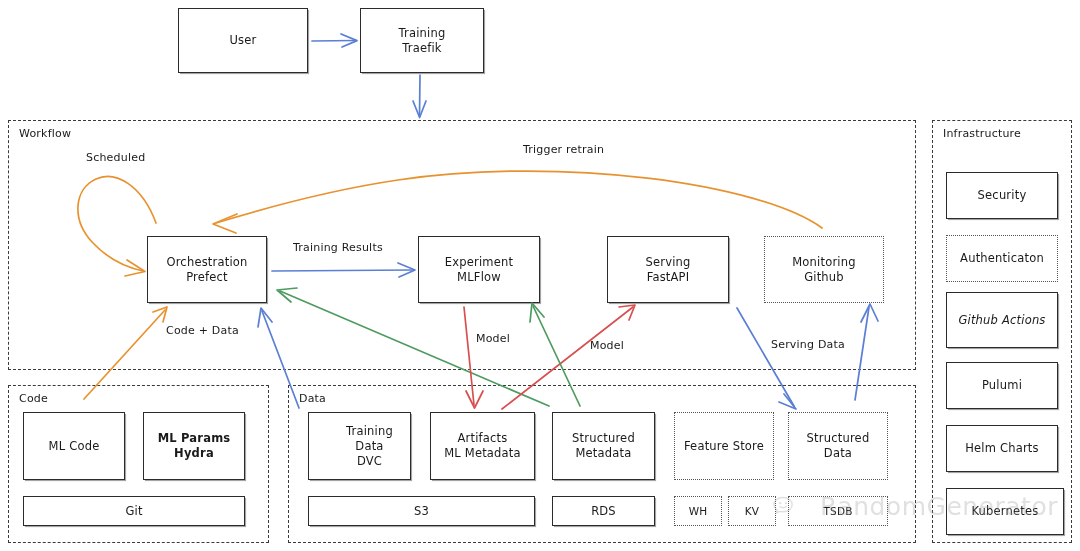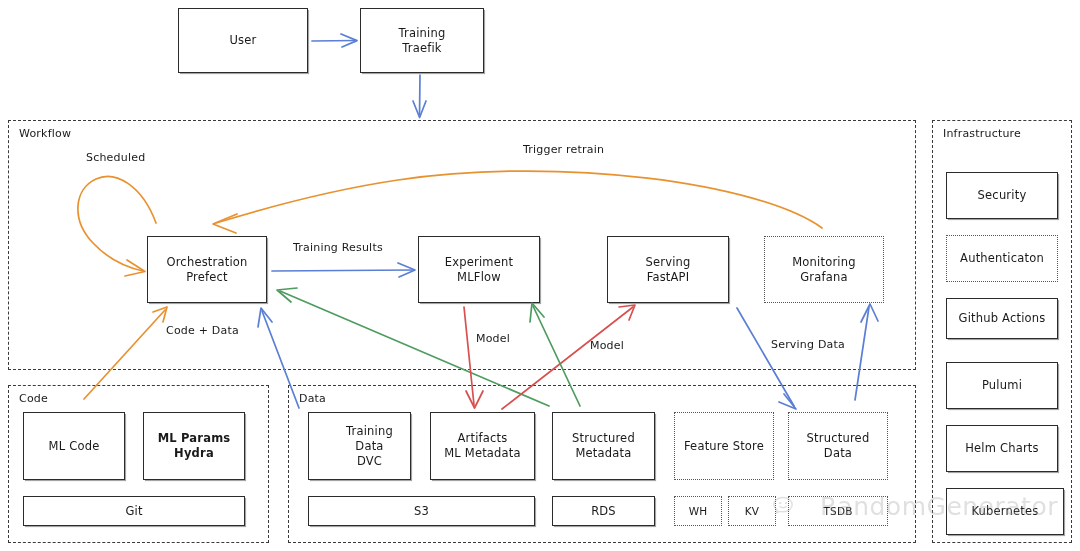--- a/index.html
+++ b/index.html
@@ -146,21 +146,21 @@
 MLFlow</span>
   </div>
 
   <div class="box solid" style="left:607px; top:236px; width:122px; height:67px;">
     <span class="label">Serving
 FastAPI</span>
   </div>
 
   <div class="box dotted" style="left:764px; top:236px; width:120px; height:67px;">
     <span class="label">Monitoring
-Grafana</span>
+Github</span>
   </div>
 
   <div class="box solid" style="left:23px; top:412px; width:102px; height:68px;">
     <span class="label">ML Code</span>
   </div>
 
   <div class="box solid" style="left:143px; top:412px; width:102px; height:68px;font-weight:bold;">
     <span class="label">ML Params
 Hydra</span>
   </div>
@@ -214,21 +214,21 @@
   </div>
 
   <div class="box solid" style="left:946px; top:172px; width:112px; height:47px;">
     <span class="label">Security</span>
   </div>
 
   <div class="box dotted" style="left:946px; top:235px; width:112px; height:47px;">
     <span class="label">Authenticaton</span>
   </div>
 
-  <div class="box solid" style="left:946px; top:298px; width:112px; height:41px;">
+  <div class="box solid" style="left:946px; top:292px; width:112px; height:56px;font-style:italic;">
     <span class="label">Github Actions</span>
   </div>
 
   <div class="box solid" style="left:946px; top:362px; width:112px; height:47px;">
     <span class="label">Pulumi</span>
   </div>
 
   <div class="box solid" style="left:946px; top:425px; width:112px; height:47px;">
     <span class="label">Helm Charts</span>
   </div>

